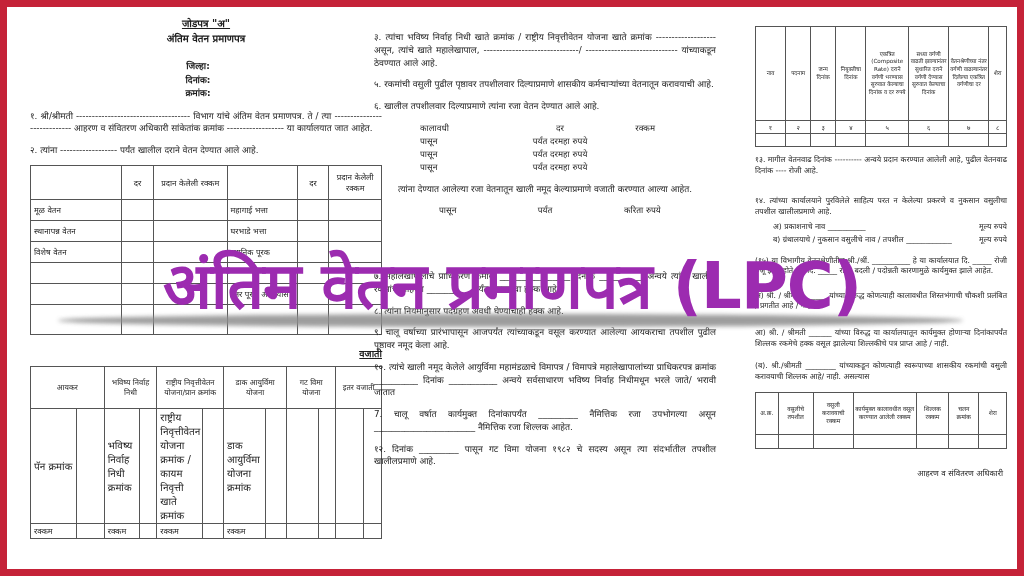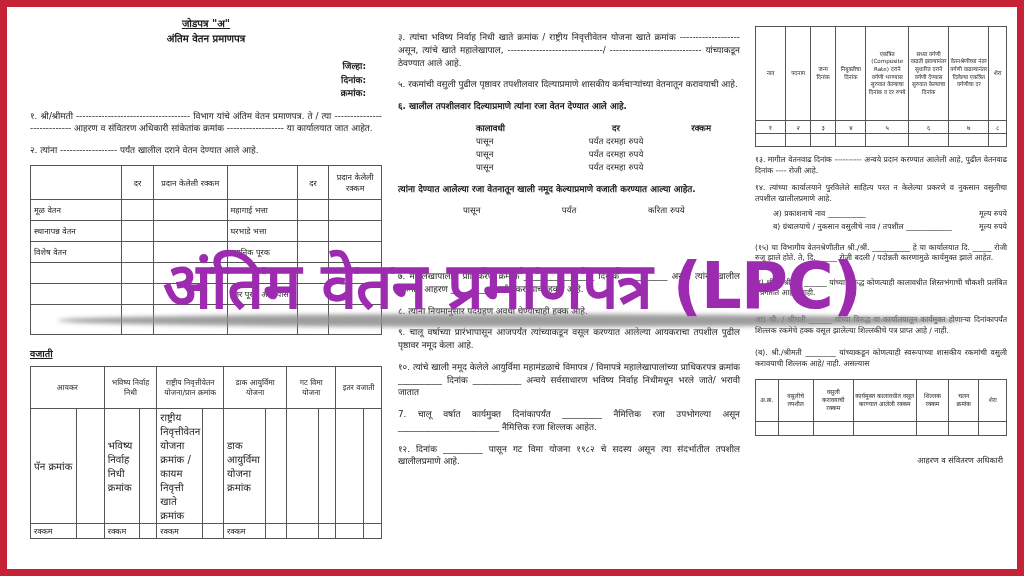--- a/index.html
+++ b/index.html
@@ -2,43 +2,43 @@
 <html><head>
 <meta charset="utf-8">
 <style>
   *{box-sizing:border-box;margin:0;padding:0}
   html,body{width:1024px;height:576px}
   body{position:relative;background:#fff;overflow:hidden;
        font-family:"DejaVu Sans","Liberation Sans",sans-serif;color:#1d1d1d}
   .frame{position:absolute;inset:0;border:7px solid #c52238;z-index:30;pointer-events:none}
   .col{position:absolute}
   .col-left{left:30px;top:16px;width:352px}
-  .col-mid{left:398px;top:22px;width:342px}
+  .col-mid{left:374px;top:22px;width:342px}
   .col-right{left:755px;top:16px;width:252px}
 
   
   .heads{text-align:center;font-weight:bold;font-size:10px;line-height:1.5}
   .heads .u{text-decoration:underline}
-  .meta{margin:14px 16px 0 0;text-align:right;font-size:9px;line-height:1.5;font-weight:bold}
+  .meta{margin:14px 16px 0 0;text-align:center;font-size:9px;line-height:1.5;font-weight:bold}
   .p{font-size:8.8px;line-height:1.45;text-align:justify;margin-top:9px}
   table{border-collapse:collapse;width:100%;table-layout:fixed}
   td,th{border:1px solid #555;font-size:8px;font-weight:normal;padding:1px 3px;vertical-align:middle;text-align:left;overflow:hidden}
   .pay{margin-top:8px}
   .pay th{text-align:center;height:34px}
   .pay td{height:21px}
   .pay tr.last td{height:30px}
-  .ded-head{margin:12px 0 6px;text-align:left;font-weight:bold;font-size:9.5px;text-decoration:underline}
+  .ded-head{margin:12px 0 6px;text-align:right;font-weight:bold;font-size:9.5px;text-decoration:underline}
   .ded th{text-align:center;height:42px;font-size:7.6px}
   .ded .tall td{height:100px;font-size:10px}
   .ded .amt td{height:15px}
 
   
   .col-mid .p{font-size:8.8px}
-  .b{font-weight:bold}
-  .leave{margin:9px 0 6px 78px;width:235px;font-size:8.5px;line-height:1.55}
+  .b{font-weight:normal}
+  .leave{margin:9px 0 6px 46px;width:235px;font-size:8.5px;line-height:1.55}
   .leave .lr{display:grid;grid-template-columns:85px 110px 40px}
   .leave .lr span:nth-child(2){text-align:center}
   .leave .lr span:nth-child(3){text-align:right}
   .subrow{display:grid;grid-template-columns:1fr 1fr 1fr;margin:8px 25px 0;font-size:8.5px}
   .subrow span{text-align:center}
   .gap{height:46px}
 
   
   .col-right .p{font-size:7.6px;line-height:1.4;text-align:justify}
   .gis{margin-top:10px}
@@ -222,21 +222,21 @@
       <span>पर्यंत दरमहा रुपये</span>
       <span></span>
     </div>
     <div class="lr">
       <span>पासून</span>
       <span>पर्यंत दरमहा रुपये</span>
       <span></span>
     </div>
   </div>
 
-  <div class="p b" style="">त्यांना देण्यात आलेल्या रजा वेतनातून खाली नमूद केल्याप्रमाणे वजाती करण्यात आल्या आहेत.</div>
+  <div class="p b" style="text-align:center">त्यांना देण्यात आलेल्या रजा वेतनातून खाली नमूद केल्याप्रमाणे वजाती करण्यात आल्या आहेत.</div>
   <div class="subrow">
     <span>पासून</span>
     <span>पर्यंत</span>
     <span>करिता रुपये</span>
   </div>
   <div class="gap"></div>
 
   <div class="p">७. महालेखापालांचे प्राधिकरण क्रमांक ________________ दिनांक __________ अन्वये त्यांना खालील रकमांचे आहरण __________ पर्यंत करण्याचा हक्क आहे.</div>
   <div class="p">८. त्यांना नियमानुसार पदग्रहण अवधी घेण्याचाही हक्क आहे.</div>
   <div class="p">९. चालू वर्षाच्या प्रारंभापासून आजपर्यंत त्यांच्याकडून वसूल करण्यात आलेल्या आयकराचा तपशील पुढील पृष्ठावर नमूद केला आहे.</div>
@@ -285,21 +285,21 @@
       <td></td>
       <td></td>
       <td></td>
       <td></td>
       <td></td>
     </tr>
   </tbody>
     </table>
 
   <div class="p" style="margin-top:8px">१३. मागील वेतनवाढ दिनांक ---------- अन्वये प्रदान करण्यात आलेली आहे, पुढील वेतनवाढ दिनांक ---- रोजी आहे.</div>
-  <div class="p" style="margin-top:7px">१४. त्यांच्या कार्यालयाने पुरविलेले साहित्य परत न केलेल्या प्रकरणे व नुकसान वसुलीचा तपशील खालीलप्रमाणे आहे.</div>
+  <div class="p" style="margin-top:20px">१४. त्यांच्या कार्यालयाने पुरविलेले साहित्य परत न केलेल्या प्रकरणे व नुकसान वसुलीचा तपशील खालीलप्रमाणे आहे.</div>
   <div class="kv">
     <span>अ) प्रकाशनाचे नाव __________</span>
     <span class="v">मूल्य रुपये</span>
   </div>
   <div class="kv">
     <span>ब) ग्रंथालयाचे / नुकसान वसुलीचे नाव / तपशील ____________</span>
     <span class="v">मूल्य रुपये</span>
   </div>
   <div class="p" style="margin-top:12px">(१५) या विभागीय वेतनश्रेणीतील श्री./श्रीं. __________ हे या कार्यालयात दि. _____ रोजी रुजू झाले होते. ते, दि. _____ रोजी बदली / पदोन्नती कारणामुळे कार्यमुक्त झाले आहेत.</div>
   <div class="p" style="margin-top:14px">अ)  श्री. / श्रीमती ______ यांच्या विरुद्ध कोणत्याही कालावधीत शिस्तभंगाची चौकशी प्रलंबित / प्रगतीत आहे / नाही.</div>

